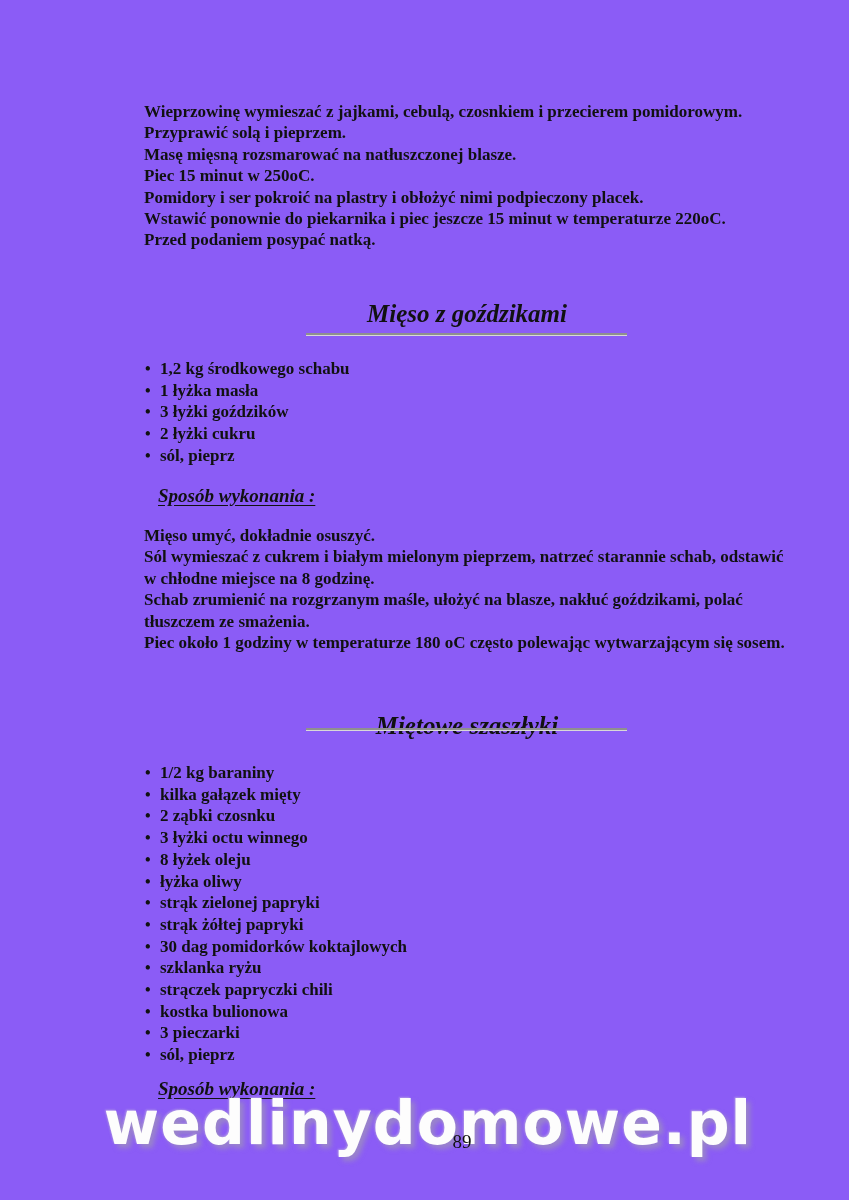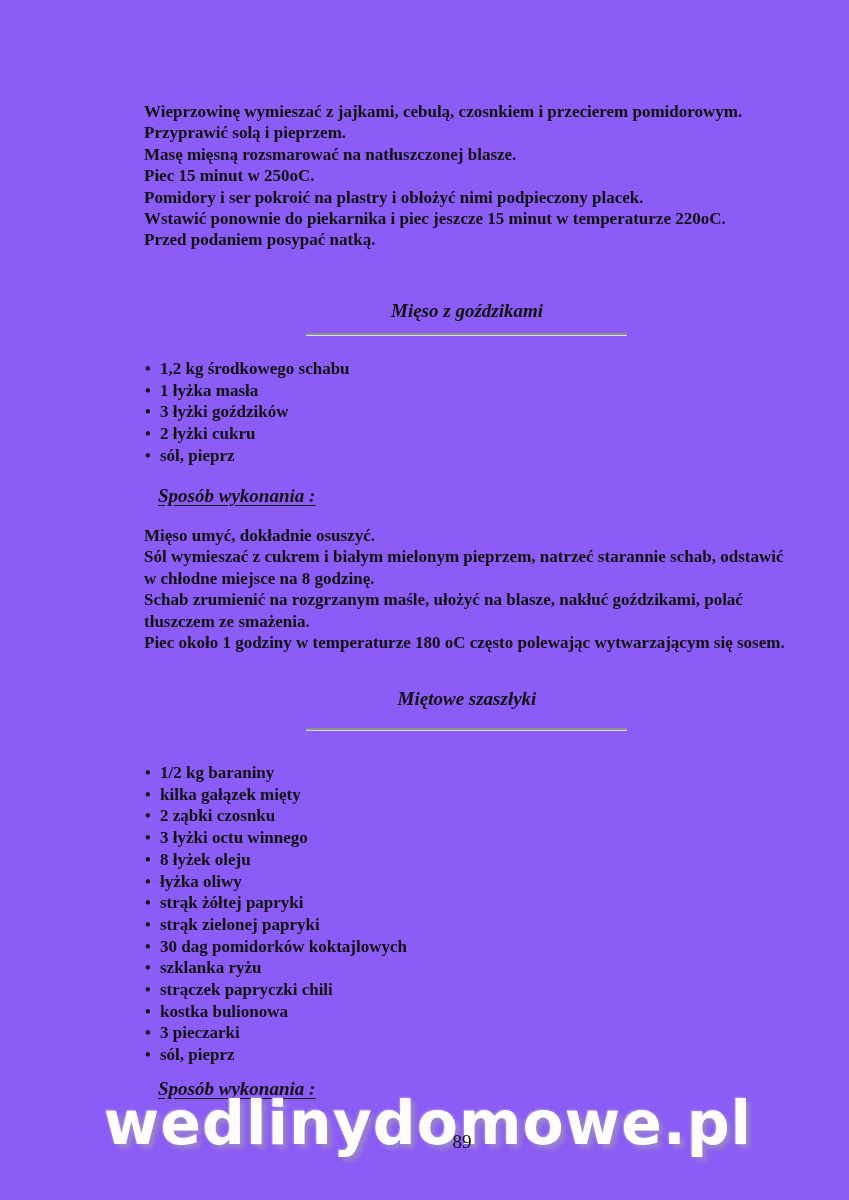--- a/index.html
+++ b/index.html
@@ -29,26 +29,26 @@
   }
   .intro  { top: 101px; }
   .method { top: 525px; }
 
   
   .recipe-title {
     position: absolute;
     left: 467px;
     transform: translateX(-50%);
     white-space: nowrap;
-    font-size: 19px;
+    font-size: 25px;
     font-weight: bold;
     font-style: italic;
   }
   .title-1 { top: 300px; }
-  .title-2 { top: 688px; }
+  .title-2 { top: 712px; }
 
   
   .rule {
     position: absolute;
     left: 306px;
     width: 321px;
     height: 3px;
     background: linear-gradient(#8f8f8f 0 55%, #d8d8d8 55% 100%);
   }
   .rule-1 { top: 333px; }
@@ -155,22 +155,22 @@
   <div class="recipe-title title-2">Miętowe szaszłyki</div>
   <div class="rule rule-2"></div>
 
   <ul class="ingredients ing-2">
     <li><span class="bullet">•</span><span>1/2 kg baraniny</span></li>
     <li><span class="bullet">•</span><span>kilka gałązek mięty</span></li>
     <li><span class="bullet">•</span><span>2 ząbki czosnku</span></li>
     <li><span class="bullet">•</span><span>3 łyżki octu winnego</span></li>
     <li><span class="bullet">•</span><span>8 łyżek oleju</span></li>
     <li><span class="bullet">•</span><span>łyżka oliwy</span></li>
+    <li><span class="bullet">•</span><span>strąk zielonej papryki</span></li>
     <li><span class="bullet">•</span><span>strąk żółtej papryki</span></li>
-    <li><span class="bullet">•</span><span>strąk zielonej papryki</span></li>
     <li><span class="bullet">•</span><span>30 dag pomidorków koktajlowych</span></li>
     <li><span class="bullet">•</span><span>szklanka ryżu</span></li>
     <li><span class="bullet">•</span><span>strączek papryczki chili</span></li>
     <li><span class="bullet">•</span><span>kostka bulionowa</span></li>
     <li><span class="bullet">•</span><span>3 pieczarki</span></li>
     <li><span class="bullet">•</span><span>sól, pieprz</span></li>
   </ul>
 
   <div class="method-label method-label-2">Sposób wykonania :</div>
 

